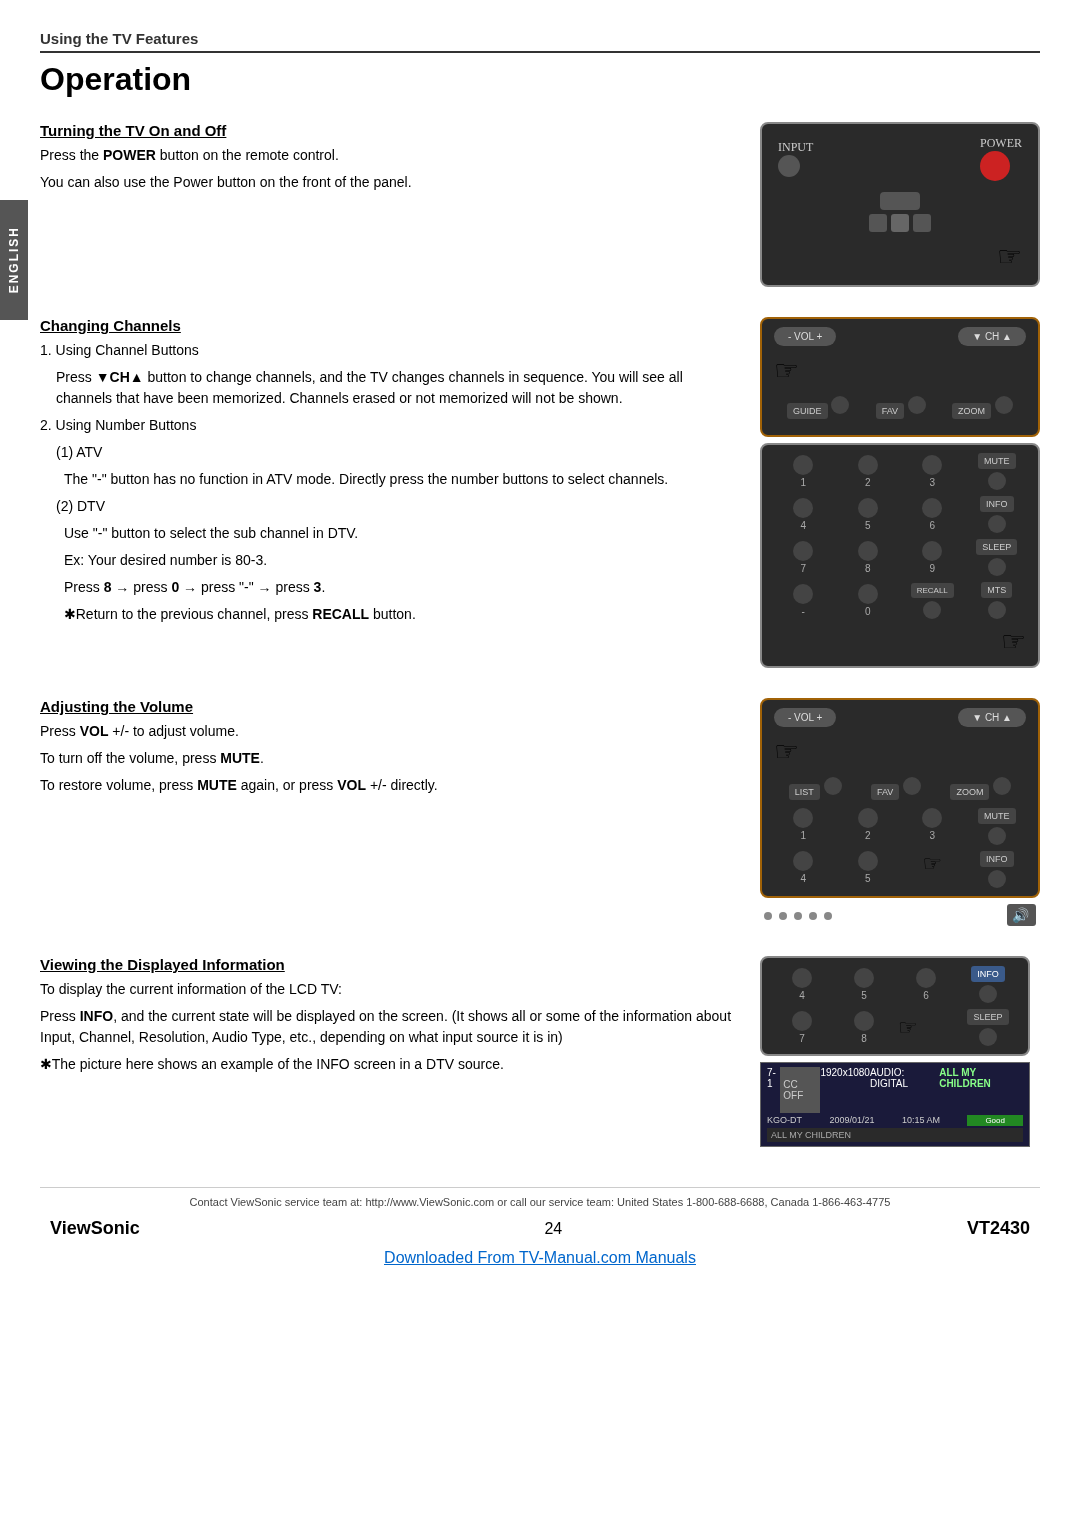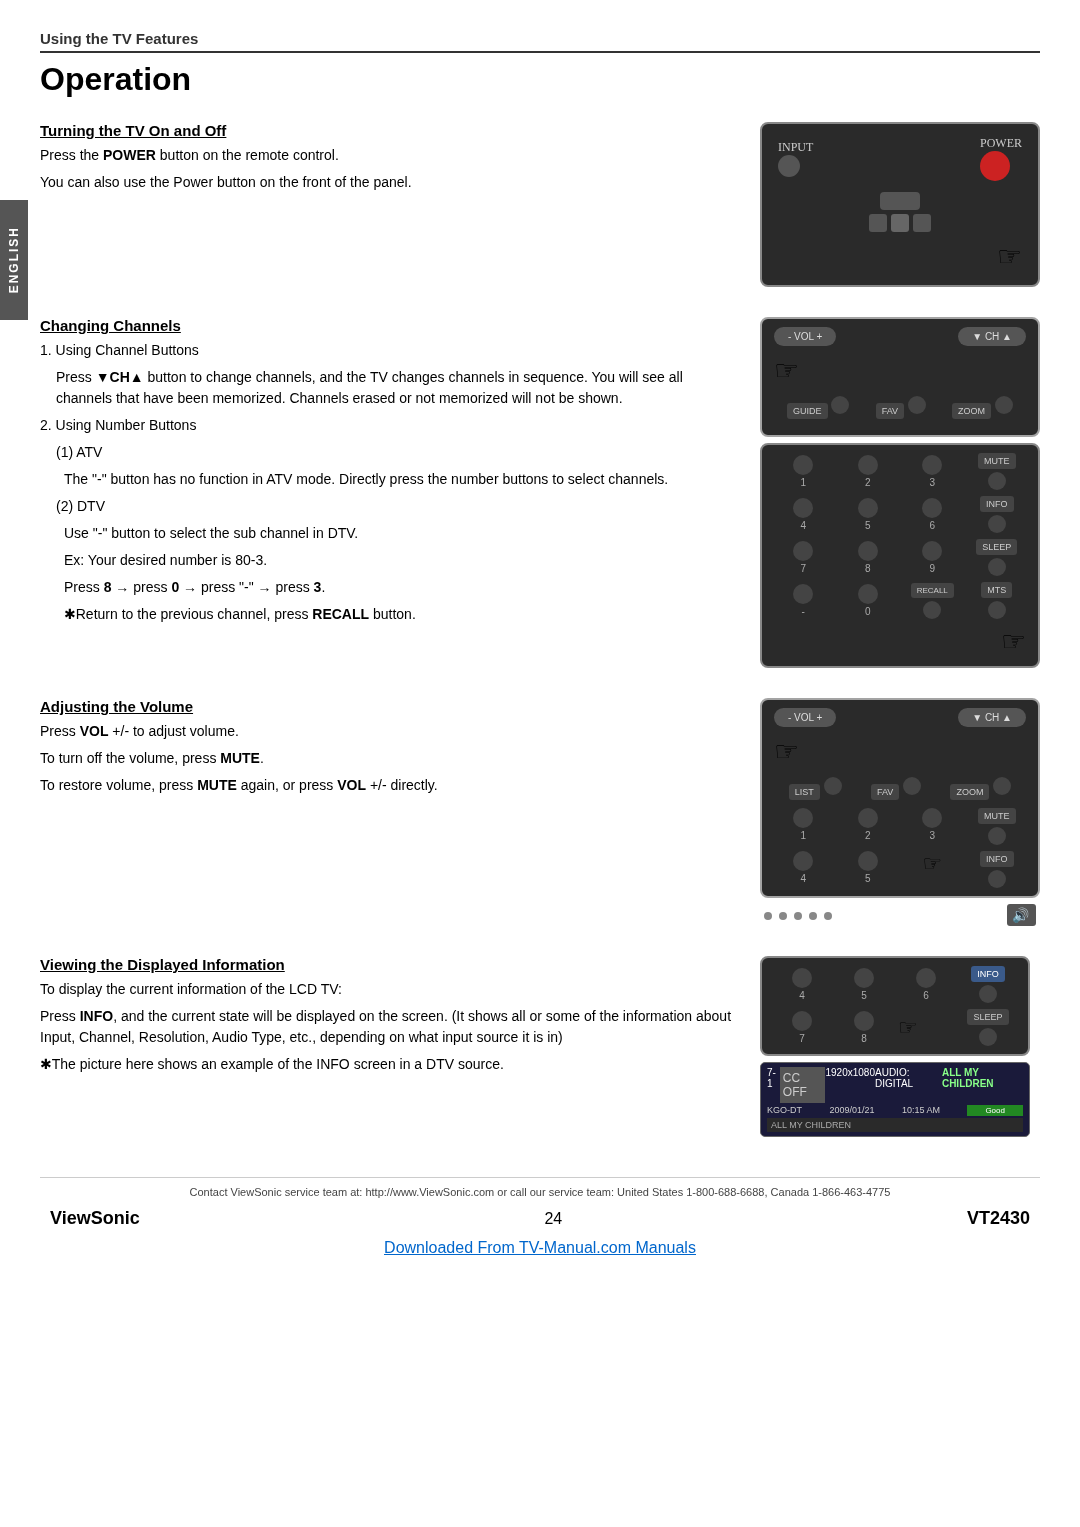--- a/index.html
+++ b/index.html
@@ -136,21 +136,21 @@
       height: 30px;
       background: #cc2222;
       border-radius: 50%;
       display: inline-block;
       position: relative;
     }
 
     
     .remote-ch {
       background: #2a2a2a;
-      border: 2px solid #a3a3a3;
+      border: 2px solid #a16207;
       border-radius: 8px;
       padding: 8px 12px;
       margin-bottom: 6px;
     }
 
     .remote-vol-row {
       display: flex;
       justify-content: space-between;
       margin-bottom: 8px;
     }
@@ -598,24 +598,24 @@
             <div>
               <span class="hand-cursor" style="font-size:22px;">☞</span>
             </div>
             <div class="num-cell">
               <div class="info-btn" style="background:#444;">SLEEP</div>
               <div class="remote-btn-circle" style="margin-top:3px;"></div>
             </div>
           </div>
         </div>
 
-        <div style="background:#1a1a3a; border:1px solid #666; border-radius:5px; padding:4px 6px; margin-top:4px; width:270px;">
+        <div style="background:#1a1a3a; border:1px solid #666; border-radius:0; padding:4px 6px; margin-top:4px; width:270px;">
           <div style="display:flex; justify-content:space-between; color:#fff; font-size:10px; margin-bottom:2px;">
             <span>7-1</span>
-            <span style="background:#555; color:#ccc; font-size:12px; padding:4px 3px;">CC OFF</span>
+            <span style="background:#555; color:#ccc; font-size:10px; padding:12px 3px;">CC OFF</span>
             <span>1920x1080</span>
             <span>AUDIO: DIGITAL</span>
             <span style="color:#88ff88; font-weight:bold;">ALL MY CHILDREN</span>
           </div>
           <div style="display:flex; justify-content:space-between; color:#ccc; font-size:9px; margin-bottom:2px;">
             <span>KGO-DT</span>
             <span>2009/01/21</span>
             <span>10:15 AM</span>
             <span style="background:#228822; color:white; padding:1px 18px; font-size:8px;">Good</span>
           </div>

